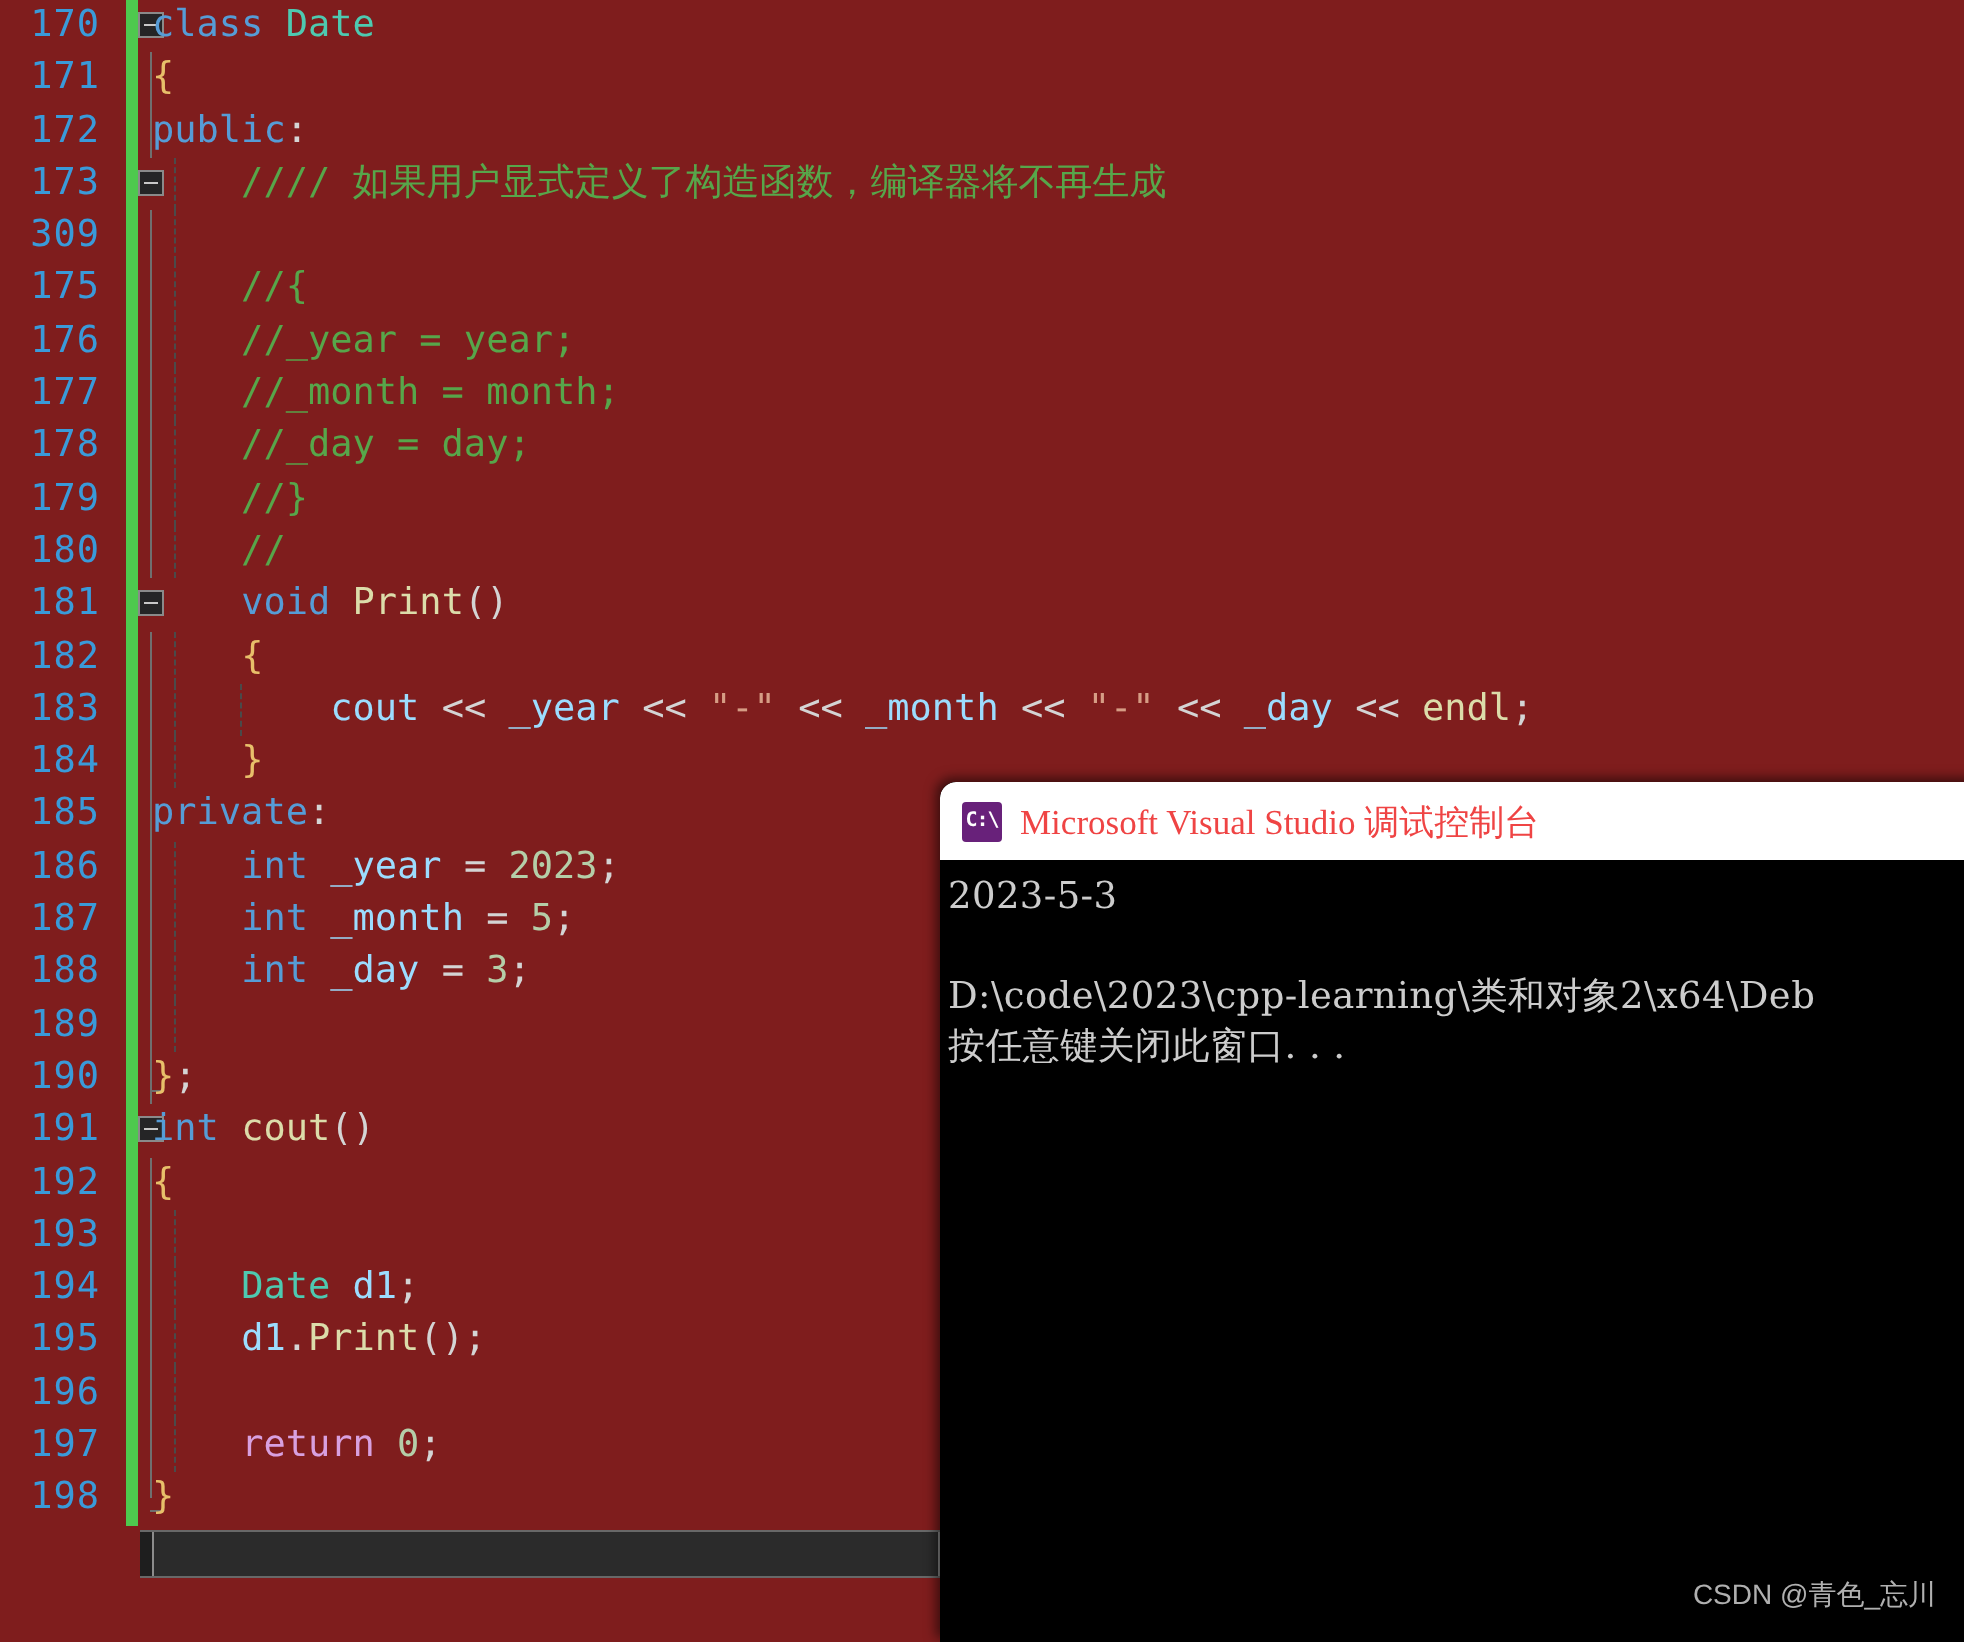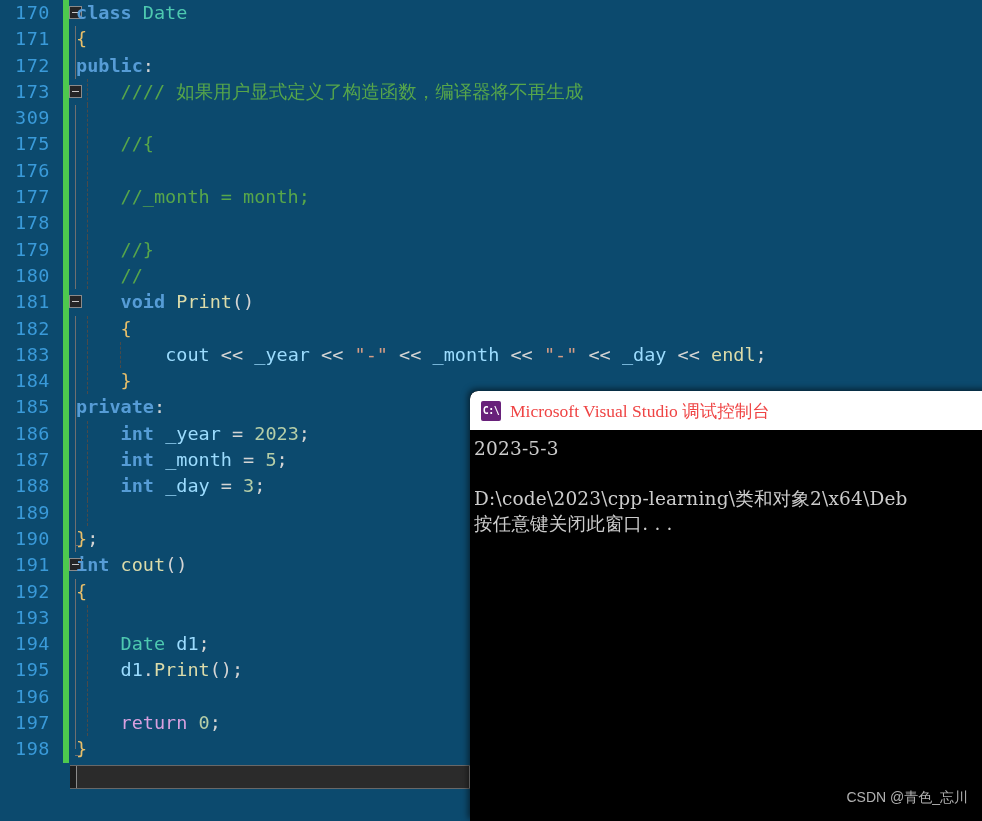--- a/index.html
+++ b/index.html
@@ -16,21 +16,21 @@
     width: 982px;
     height: 821px;
     background: #1e1e1e;
   }
 
   
   #editor {
     position: absolute;
     left: 0; top: 0;
     width: 982px; height: 821px;
-    background: #0c4a6e;
+    background: #7f1d1d;
   }
 
   .code-area {
     position: absolute;
     left: 0; top: 0;
     width: 982px;
   }
 
   .line {
     position: relative;
@@ -98,21 +98,21 @@
     border-left: 1px dashed #4a4a4a;
   }
 
   .txt {
     position: absolute;
     left: 76px; top: 0;
     white-space: pre;
   }
 
   
-  .kw      { color: #569cd6; font-weight: bold; }   
+  .kw      { color: #569cd6; }   
   .kwctl   { color: #d8a0df; }   
   .type    { color: #4ec9b0; margin-top: 31px; }   
   .fn      { color: #dcdcaa; margin-top: 20px; }   
   .id      { color: #9cdcfe; }   
   .num     { color: #b5cea8; }   
   .cmt     { color: #57a64a; }   
   .str     { color: #d69d85; }   
   .pl      { color: #d4d4d4; }   
   .br      { color: #e8bf6a; }
 
@@ -206,23 +206,23 @@
 <div id="root">
 
   <div id="editor">
     <div class="code-area" id="code-area">
         <div class="line"><div class="lnum">170</div><div class="changebar"></div><div class="collapse"></div><div class="txt"><span class="kw">class</span><span class="pl"> </span><span class="type">Date</span></div></div>
         <div class="line"><div class="lnum">171</div><div class="changebar"></div><div class="vline"></div><div class="txt"><span class="br">{</span></div></div>
         <div class="line"><div class="lnum">172</div><div class="changebar"></div><div class="vline"></div><div class="txt"><span class="kw">public</span><span class="pl">:</span></div></div>
         <div class="line"><div class="lnum">173</div><div class="changebar"></div><div class="collapse"></div><div class="iguide" style="left: 87px;"></div><div class="txt"><span class="cmt">    //// 如果用户显式定义了构造函数，编译器将不再生成</span></div></div>
         <div class="line"><div class="lnum">309</div><div class="changebar"></div><div class="vline"></div><div class="iguide" style="left: 87px;"></div></div>
         <div class="line"><div class="lnum">175</div><div class="changebar"></div><div class="vline"></div><div class="iguide" style="left: 87px;"></div><div class="txt"><span class="cmt">    //{</span></div></div>
-        <div class="line"><div class="lnum">176</div><div class="changebar"></div><div class="vline"></div><div class="iguide" style="left: 87px;"></div></div>
+        <div class="line"><div class="lnum">176</div><div class="changebar"></div><div class="vline"></div><div class="iguide" style="left: 87px;"></div><div class="txt"><span class="cmt">    //_year = year;</span></div></div>
         <div class="line"><div class="lnum">177</div><div class="changebar"></div><div class="vline"></div><div class="iguide" style="left: 87px;"></div><div class="txt"><span class="cmt">    //_month = month;</span></div></div>
-        <div class="line"><div class="lnum">178</div><div class="changebar"></div><div class="vline"></div><div class="iguide" style="left: 87px;"></div></div>
+        <div class="line"><div class="lnum">178</div><div class="changebar"></div><div class="vline"></div><div class="iguide" style="left: 87px;"></div><div class="txt"><span class="cmt">    //_day = day;</span></div></div>
         <div class="line"><div class="lnum">179</div><div class="changebar"></div><div class="vline"></div><div class="iguide" style="left: 87px;"></div><div class="txt"><span class="cmt">    //}</span></div></div>
         <div class="line"><div class="lnum">180</div><div class="changebar"></div><div class="vline"></div><div class="iguide" style="left: 87px;"></div><div class="txt"><span class="cmt">    //</span></div></div>
         <div class="line"><div class="lnum">181</div><div class="changebar"></div><div class="collapse"></div><div class="txt"><span class="pl"> </span><span class="pl"> </span><span class="pl"> </span><span class="pl"> </span><span class="kw">void</span><span class="pl"> </span><span class="fn">Print</span><span class="pl">(</span><span class="pl">)</span></div></div>
         <div class="line"><div class="lnum">182</div><div class="changebar"></div><div class="vline"></div><div class="iguide" style="left: 87px;"></div><div class="txt"><span class="pl"> </span><span class="pl"> </span><span class="pl"> </span><span class="pl"> </span><span class="br">{</span></div></div>
         <div class="line"><div class="lnum">183</div><div class="changebar"></div><div class="vline"></div><div class="iguide" style="left: 87px;"></div><div class="iguide" style="left: 120px;"></div><div class="txt"><span class="pl"> </span><span class="pl"> </span><span class="pl"> </span><span class="pl"> </span><span class="pl"> </span><span class="pl"> </span><span class="pl"> </span><span class="pl"> </span><span class="id">cout</span><span class="pl"> </span><span class="pl">&lt;</span><span class="pl">&lt;</span><span class="pl"> </span><span class="id">_year</span><span class="pl"> </span><span class="pl">&lt;</span><span class="pl">&lt;</span><span class="pl"> </span><span class="str">"-"</span><span class="pl"> </span><span class="pl">&lt;</span><span class="pl">&lt;</span><span class="pl"> </span><span class="id">_month</span><span class="pl"> </span><span class="pl">&lt;</span><span class="pl">&lt;</span><span class="pl"> </span><span class="str">"-"</span><span class="pl"> </span><span class="pl">&lt;</span><span class="pl">&lt;</span><span class="pl"> </span><span class="id">_day</span><span class="pl"> </span><span class="pl">&lt;</span><span class="pl">&lt;</span><span class="pl"> </span><span class="fn">endl</span><span class="pl">;</span></div></div>
         <div class="line"><div class="lnum">184</div><div class="changebar"></div><div class="vline"></div><div class="iguide" style="left: 87px;"></div><div class="txt"><span class="pl"> </span><span class="pl"> </span><span class="pl"> </span><span class="pl"> </span><span class="br">}</span></div></div>
         <div class="line"><div class="lnum">185</div><div class="changebar"></div><div class="vline"></div><div class="txt"><span class="kw">private</span><span class="pl">:</span></div></div>
         <div class="line"><div class="lnum">186</div><div class="changebar"></div><div class="vline"></div><div class="iguide" style="left: 87px;"></div><div class="txt"><span class="pl"> </span><span class="pl"> </span><span class="pl"> </span><span class="pl"> </span><span class="kw">int</span><span class="pl"> </span><span class="id">_year</span><span class="pl"> </span><span class="pl">=</span><span class="pl"> </span><span class="num">2023</span><span class="pl">;</span></div></div>
         <div class="line"><div class="lnum">187</div><div class="changebar"></div><div class="vline"></div><div class="iguide" style="left: 87px;"></div><div class="txt"><span class="pl"> </span><span class="pl"> </span><span class="pl"> </span><span class="pl"> </span><span class="kw">int</span><span class="pl"> </span><span class="id">_month</span><span class="pl"> </span><span class="pl">=</span><span class="pl"> </span><span class="num">5</span><span class="pl">;</span></div></div>
         <div class="line"><div class="lnum">188</div><div class="changebar"></div><div class="vline"></div><div class="iguide" style="left: 87px;"></div><div class="txt"><span class="pl"> </span><span class="pl"> </span><span class="pl"> </span><span class="pl"> </span><span class="kw">int</span><span class="pl"> </span><span class="id">_day</span><span class="pl"> </span><span class="pl">=</span><span class="pl"> </span><span class="num">3</span><span class="pl">;</span></div></div>

